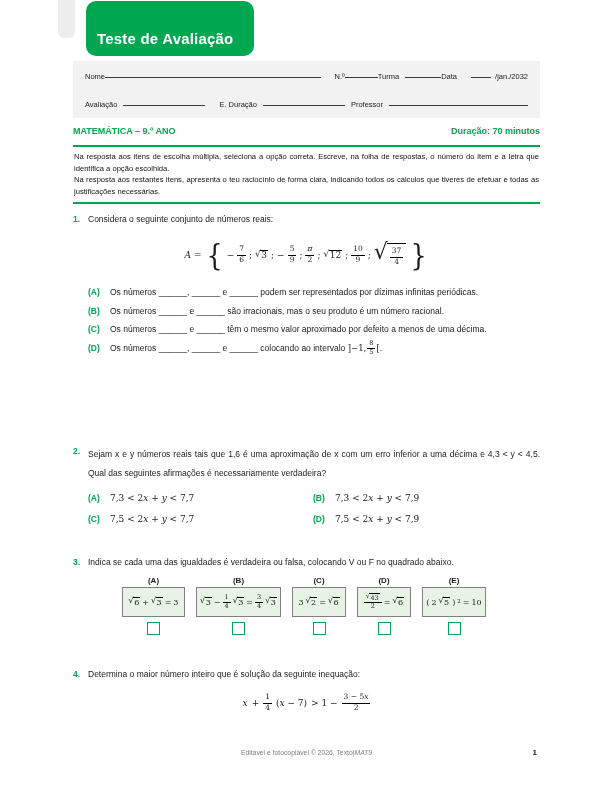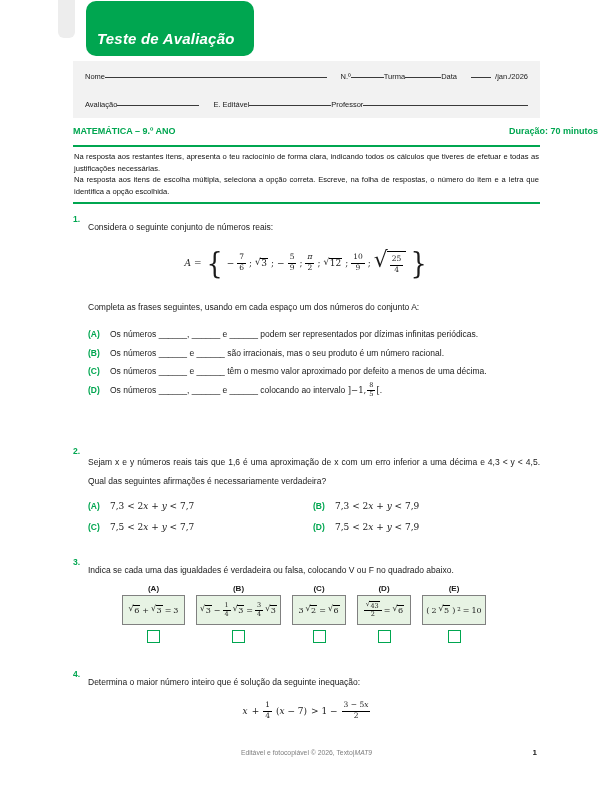--- a/index.html
+++ b/index.html
@@ -4,47 +4,47 @@
 <style>
   html,body{margin:0;padding:0;background:#ffffff;}
   :root{--green:#00a650;--ink:#1a1a1a;}
   .page{position:relative;width:609px;height:793px;background:#fff;overflow:hidden;
         font-family:"Liberation Sans",sans-serif;color:var(--ink);}
 
   
   .gray-tab{position:absolute;left:58px;top:0;width:17px;height:38px;background:#ededed;border-radius:0 0 6px 6px;}
   .title-box{position:absolute;left:86px;top:1px;width:168px;height:55px;background:var(--green);
              border-radius:10px;display:flex;align-items:flex-end;box-sizing:border-box;
-             padding:0 0 9px 11px;color:#fff;font-size:15px;font-weight:bold;letter-spacing:0.2px;font-style:italic;}
+             padding:0 0 9px 11px;color:#fff;font-size:15px;font-weight:bold;letter-spacing:0.2px;}
 
   
   .info-box{position:absolute;left:73px;top:61px;width:467px;height:57px;background:#f2f2f2;
             box-sizing:border-box;padding:11px 12px 9px;display:flex;flex-direction:column;
             justify-content:space-between;font-size:7.5px;}
   .info-row{display:flex;align-items:center;white-space:nowrap;}
   .blank{display:inline-block;height:2px;border-bottom:0.9px solid #3a3a3a;vertical-align:-2px;}
   .grow{flex:1;}
   .w33{width:33px}.w36{width:36px}.w20{width:20px}.w82{width:82px}
-  .ml6{}.mr4{margin-right:4px}.ml2{margin-left:14px}
-
-  
-  .subject-row{position:absolute;left:73px;top:126px;width:525px;display:flex;
+  .ml6{margin-left:6px}.mr4{margin-right:4px}.ml2{margin-left:14px}
+
+  
+  .subject-row{position:absolute;left:73px;top:126px;width:467px;display:flex;
                justify-content:space-between;font-weight:bold;font-size:9px;color:var(--green);}
 
   
   .instructions{position:absolute;left:73px;top:145px;width:467px;box-sizing:border-box;
                 border-top:2px solid var(--green);border-bottom:2px solid var(--green);
                 padding:4px 1px 5px;font-size:7.6px;line-height:11.6px;text-align:justify;color:#111;}
   .instructions p{margin:0;}
 
   
   .q{position:absolute;left:73px;width:467px;}
   .qhead{display:flex;font-size:8.5px;line-height:12px;}
   .qnum{color:var(--green);font-weight:bold;width:15px;flex:none;}
-  .qbody{flex:1;margin-top:8px;}
+  .qbody{flex:1;}
 
   
   .math{font-family:"DejaVu Serif",serif;}
   .it{font-style:italic;}
   .frac{display:inline-flex;flex-direction:column;align-items:center;text-align:center;
         font-size:7.5px;line-height:1.15;vertical-align:middle;font-family:"DejaVu Serif",serif;}
   .frac .num{border-bottom:0.9px solid #000;padding:0 2px 0.5px;display:flex;align-items:flex-start;justify-content:center;}
   .frac .den{padding-top:0.5px;}
   .frac.tiny{font-size:6.5px;}
   .sqrt{display:inline-flex;align-items:flex-start;line-height:1.05;white-space:nowrap;}
@@ -109,40 +109,40 @@
   <div class="info-box">
     <div class="info-row">
       <span>Nome</span>
       <span class="blank grow"></span>
       <span class="ml2">N.º</span>
       <span class="blank w33"></span>
       <span>Turma</span>
       <span class="blank w36 ml6"></span>
       <span>Data</span>
       <span class="blank w20 ml2 mr4"></span>
-      <span>/jan./2026</span>
+      <span>/jan./2032</span>
     </div>
     <div class="info-row">
       <span>Avaliação</span>
       <span class="blank w82 ml6"></span>
-      <span class="ml2">E. Editável</span>
+      <span class="ml2">E. Duração</span>
       <span class="blank w82 ml6"></span>
       <span class="ml6">Professor</span>
       <span class="blank grow ml6"></span>
     </div>
   </div>
 
   <div class="subject-row">
     <span>MATEMÁTICA – 9.º ANO</span>
     <span>Duração: 70 minutos</span>
   </div>
 
   <div class="instructions">
+    <p>Na resposta aos itens de escolha múltipla, seleciona a opção correta. Escreve, na folha de respostas, o número do item e a letra que identifica a opção escolhida.</p>
     <p>Na resposta aos restantes itens, apresenta o teu raciocínio de forma clara, indicando todos os cálculos que tiveres de efetuar e todas as justificações necessárias.</p>
-    <p>Na resposta aos itens de escolha múltipla, seleciona a opção correta. Escreve, na folha de respostas, o número do item e a letra que identifica a opção escolhida.</p>
   </div>
 
   <section class="q q1">
     <div class="qhead">
       <span class="qnum">1.</span>
       <span class="qbody">Considera o seguinte conjunto de números reais:</span>
     </div>
 
     <div class="formula-row">
       <span class="it">A</span>
@@ -176,31 +176,27 @@
         </span>
       <span>;</span>
       <span class="frac">
           <span class="num">10</span>
           <span class="den">9</span>
         </span>
       <span>;</span>
       <span class="sqrtbig">
           <span class="radbig">√</span>
           <span class="barbig"><span class="frac">
-              <span class="num">25</span>
+              <span class="num">37</span>
               <span class="den">4</span>
             </span></span>
         </span>
       <span class="brace">}</span>
     </div>
 
-    <div class="qhead" style="margin-top:6px;">
-      <span class="qnum"></span>
-      <span class="qbody">Completa as frases seguintes, usando em cada espaço um dos números do conjunto A:</span>
-    </div>
 
     <div class="q1items">
       <div class="qhead">
           <span class="qnum"></span>
         <div class="qbody">
           <div class="opt">
             <span class="optletter">(A)</span>
             <span class="opttext">Os números ______, ______ e ______ podem ser representados por dízimas infinitas periódicas.</span>
           </div>
           <div class="opt">

